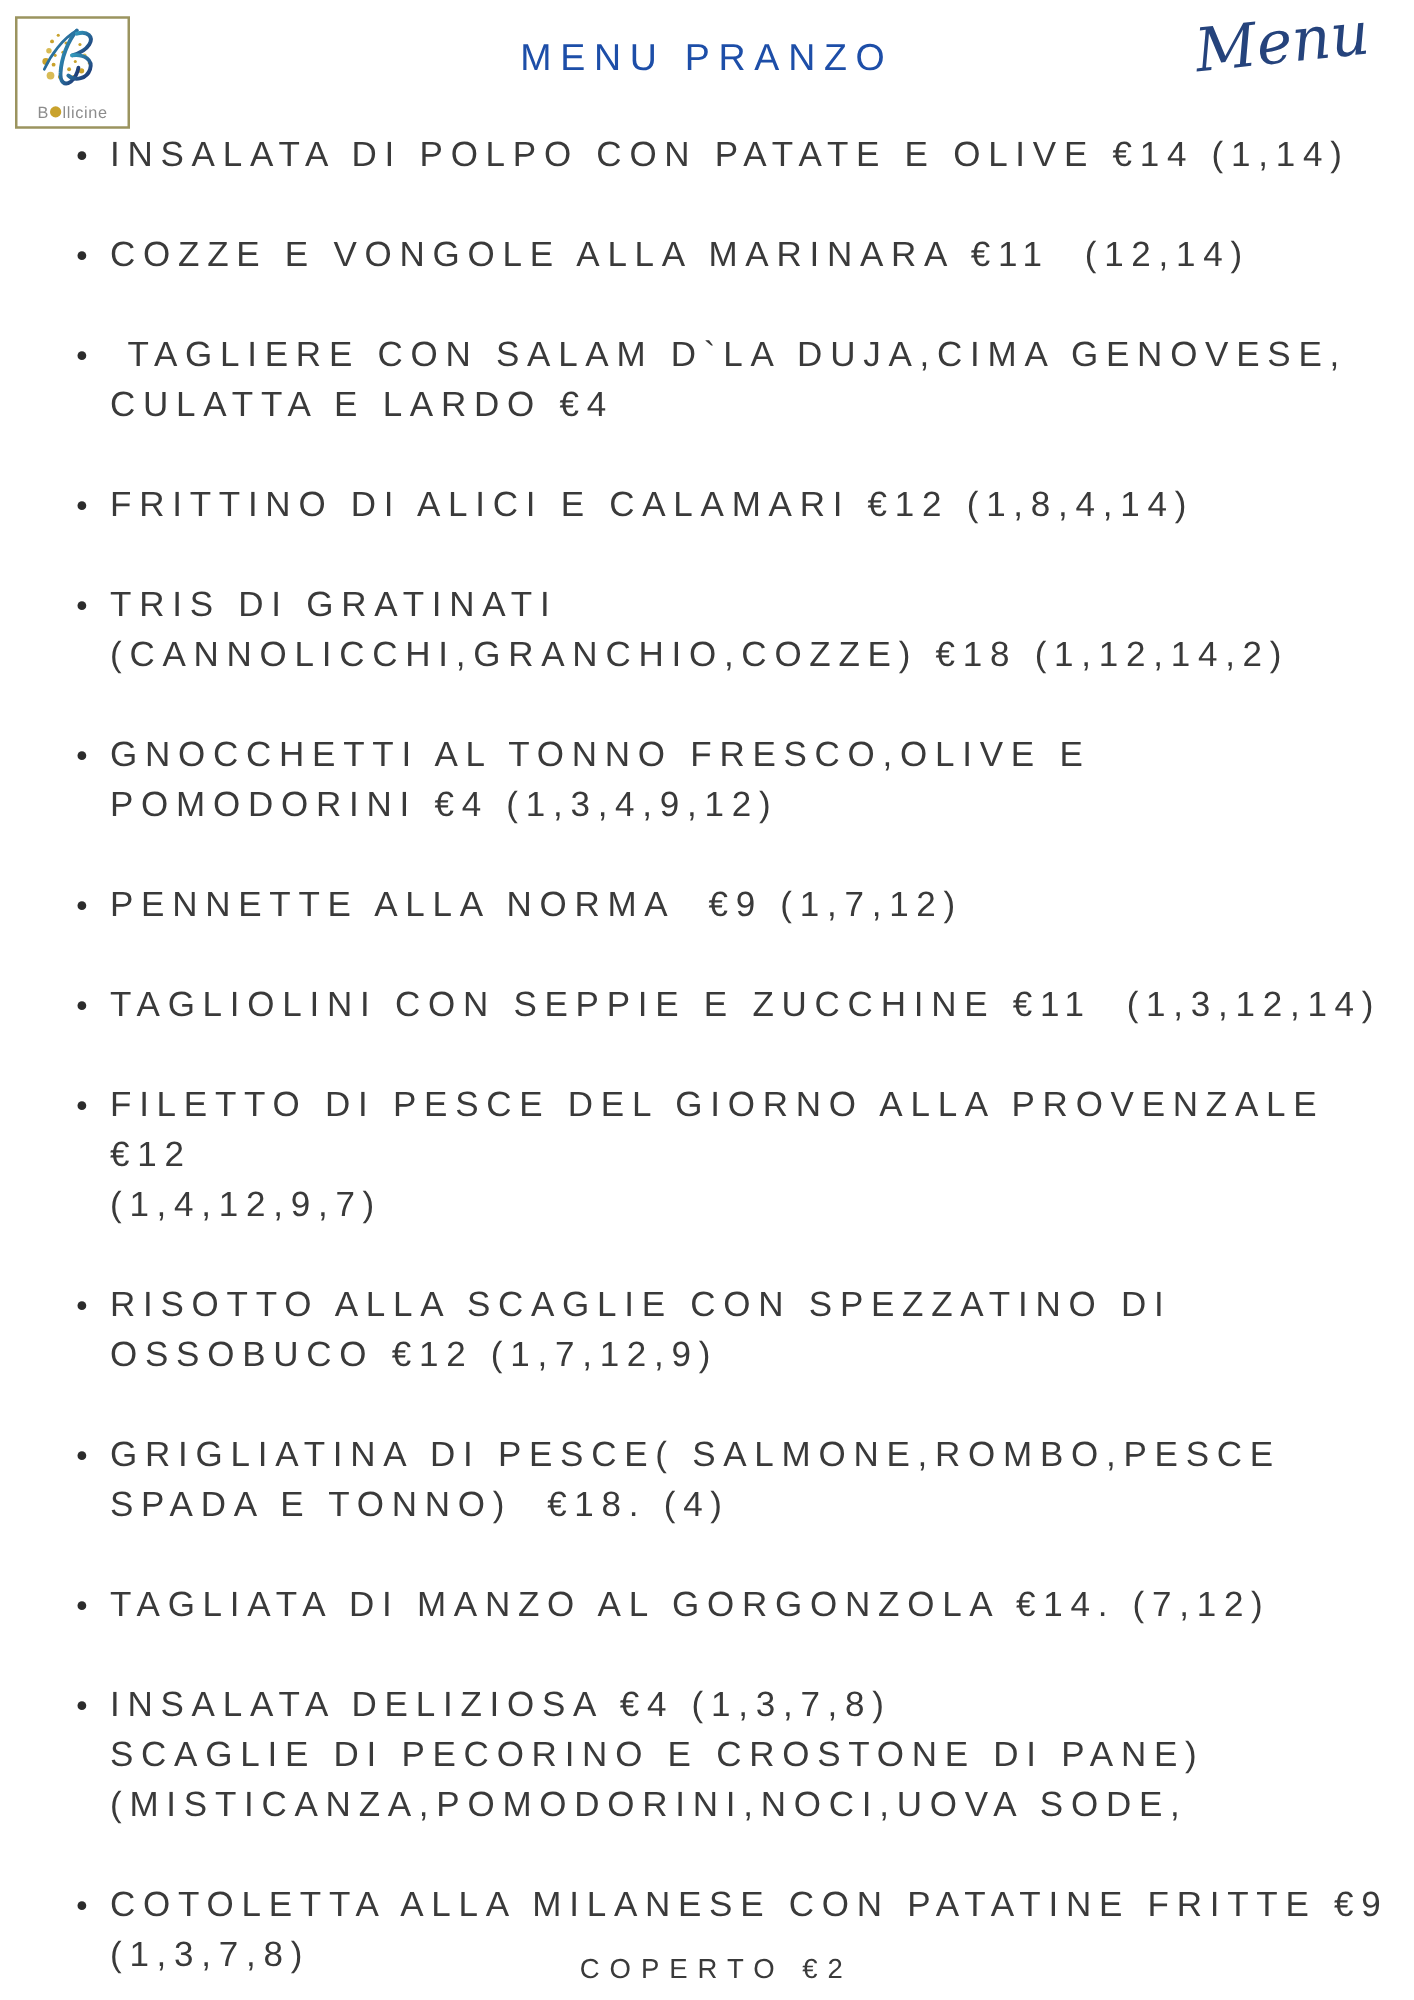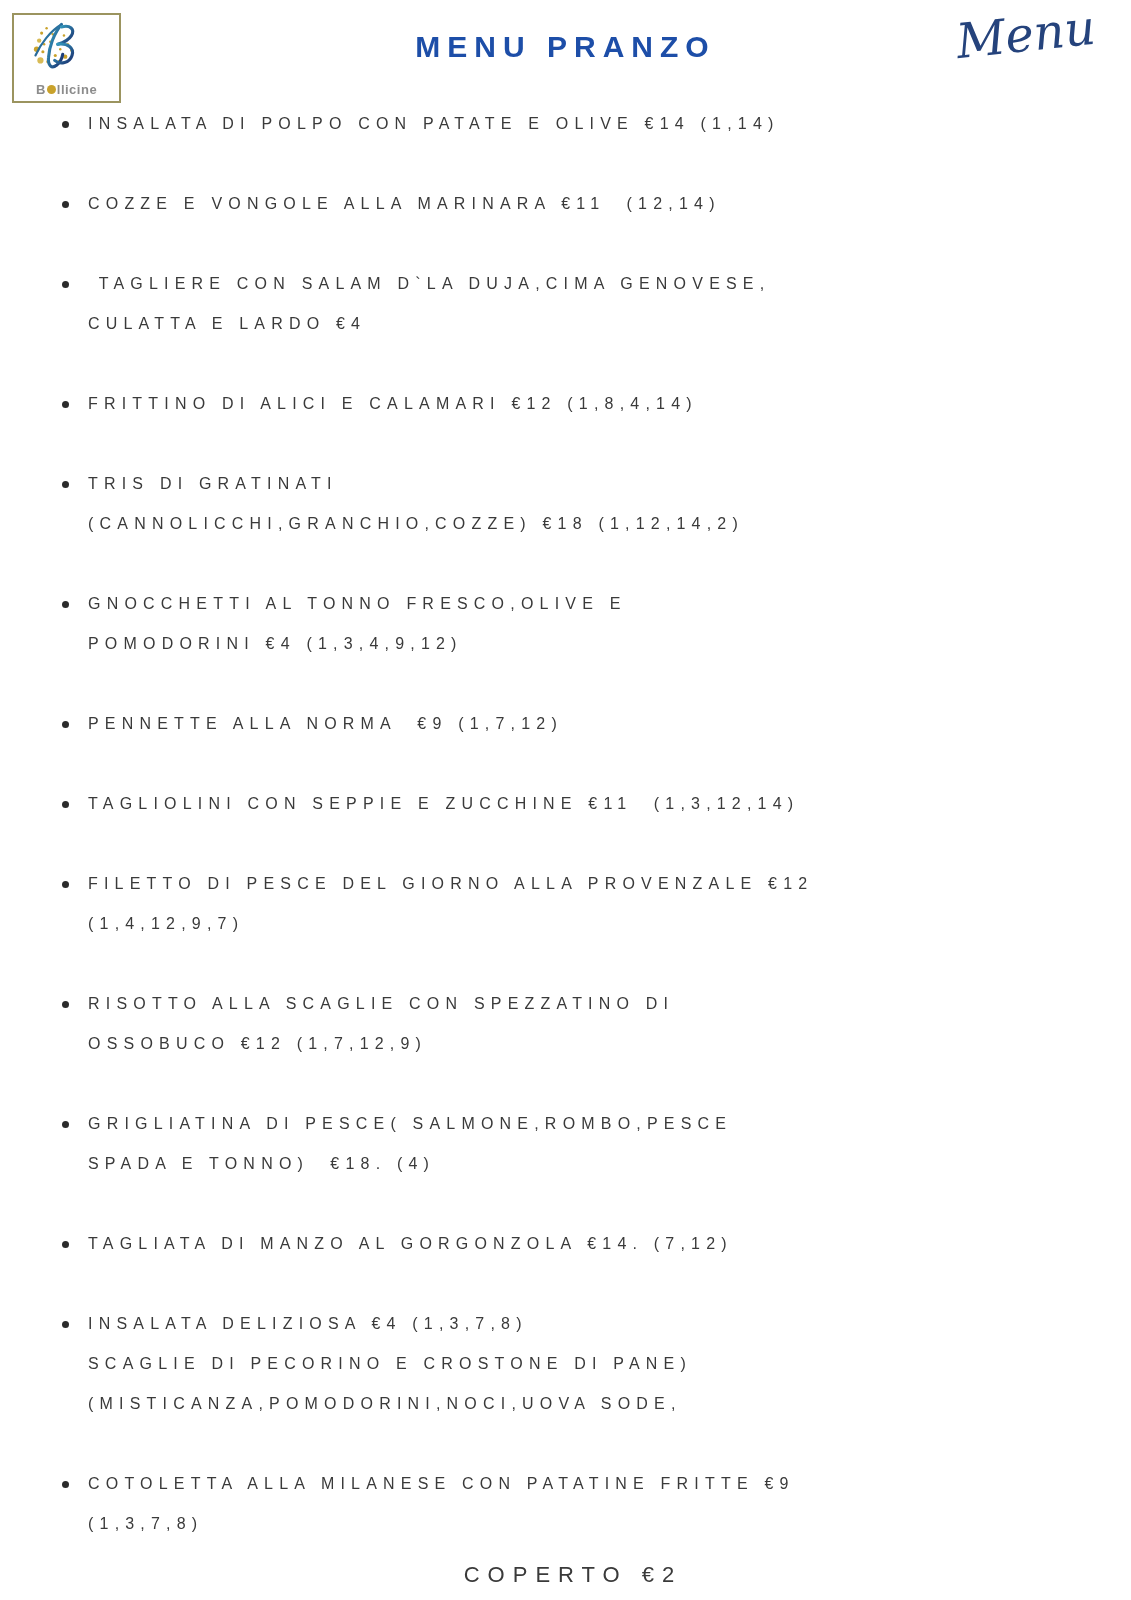--- a/index.html
+++ b/index.html
@@ -15,25 +15,24 @@
     position: relative;
     width: 1131px;
     height: 1600px;
     background: #ffffff;
   }
 
   
   .logo-box {
     position: absolute;
     left: 12px; top: 13px;
-    width: 109px; height: 90px;
+    width: 92px; height: 90px;
     border: 2px solid var(--logo-border, #9b945f);
     box-sizing: border-box;
     background: #ffffff;
-    font-weight: bold;
   }
   .logo-box svg {
     position: absolute;
     left: 6px; top: 2px;
     width: 78px; height: 62px;
   }
   .logo-label {
     position: absolute;
     left: 0; right: 0; bottom: 4px;
     text-align: center;
@@ -48,21 +47,21 @@
     border-radius: 50%;
     background: var(--logo-gold, #c9a22c);
     margin: 0 1px;
   }
   .page-title {
     position: absolute;
     left: 50%; top: 30px;
     transform: translateX(-50%);
     margin: 0;
     font-size: 30px;
-    font-weight: bold;
+    font-weight: normal;
     letter-spacing: 7px;
     color: var(--title-blue, #1d4ea8);
     white-space: nowrap;
   }
   .script-word {
     position: absolute;
     top: 6px; right: 36px;
     font-family: "DejaVu Serif", serif;
     font-style: italic;
     font-size: 48px;
@@ -84,21 +83,21 @@
     margin: 0 0 40px 0;
   }
   .menu-item .bullet {
     position: absolute;
     left: 0; top: 17px;
     width: 7px; height: 7px;
     border-radius: 50%;
     background: var(--bullet, #2b2b2b);
   }
   .menu-item .line {
-    font-size: 16px;
+    font-size: 28px;
     line-height: 40px;
     letter-spacing: 6.2px;
     color: var(--text-dark, #3a3a3a);
     white-space: pre-wrap;
   }
 
   
   .coperto-note {
     position: absolute;
     left: 15px; right: 0; bottom: 6px;

